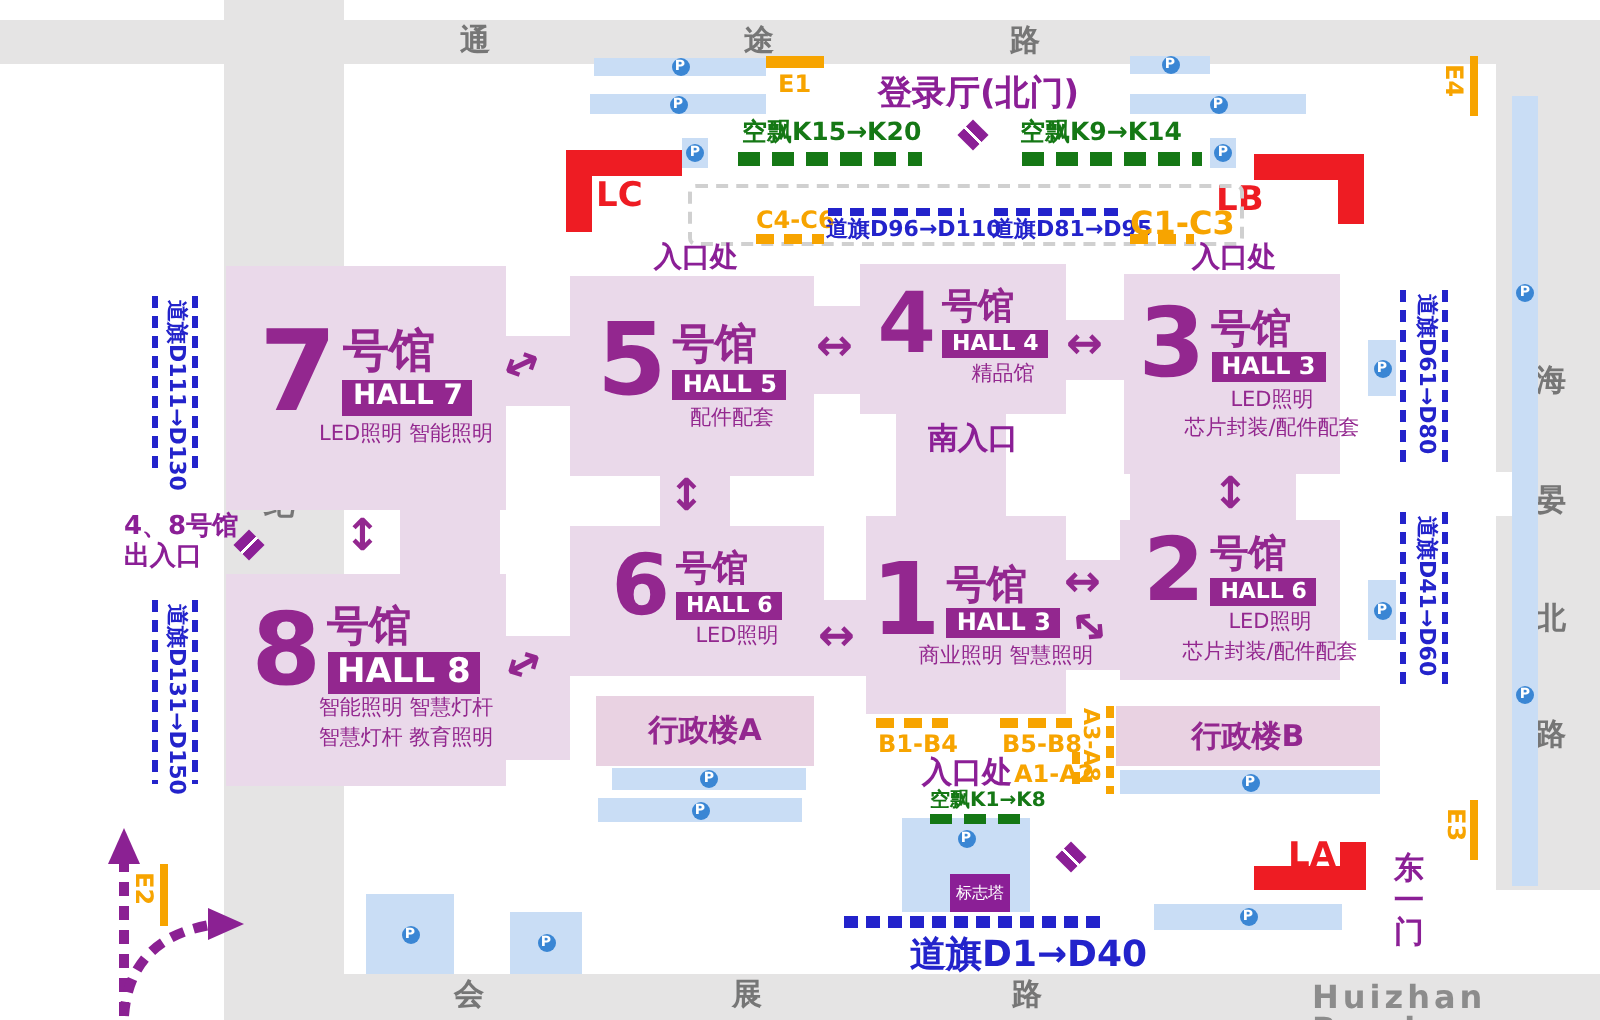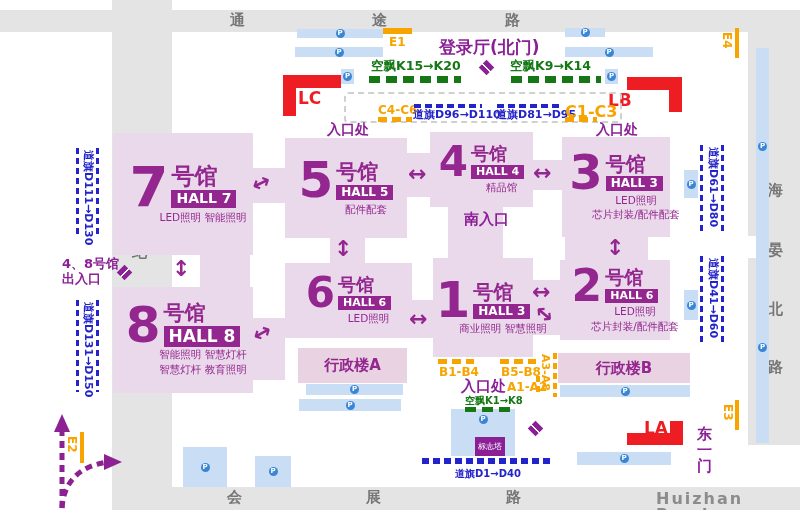--- a/index.html
+++ b/index.html
@@ -313,21 +313,21 @@
   <div class="abs vdash-orange" style="left:536px;top:376px;width:4px;height:18px;"></div>
   <span class="abs orange-t vtext" style="left:551px;top:354px;font-size:11px;">A3-A8</span>
   <div class="abs vdash-orange" style="left:553px;top:353px;width:4px;height:44px;"></div>
 
   <span class="abs green-t" style="left:465px;top:396px;font-size:10px;">空飘K1→K8</span>
   <div class="abs dash-green" style="left:465px;top:407px;width:48px;height:5px;"></div>
 
   <span class="abs diamond slit-h" style="left:530px;top:423px;"></span>
 
   <div class="abs dash-blue" style="left:422px;top:458px;width:131px;height:6px;"></div>
-  <span class="abs blue-t" style="left:455px;top:469px;font-size:10px;">道旗D1→D40</span>
+  <span class="abs blue-t" style="left:455px;top:469px;font-size:18px;">道旗D1→D40</span>
 
   <div class="abs" style="left:697px;top:427px;display:flex;flex-direction:column;align-items:center;gap:1px;color:#8b1f96;font-weight:bold;font-size:15px;line-height:1;">
     <span>东</span>
     <span>一</span>
     <span>门</span>
   </div>
 
   <div class="abs" style="left:735px;top:400px;width:4px;height:30px;background:#f7a400;"></div>
   <span class="abs orange-t vtext" style="left:734px;top:404px;font-size:12px;">E3</span>
 

